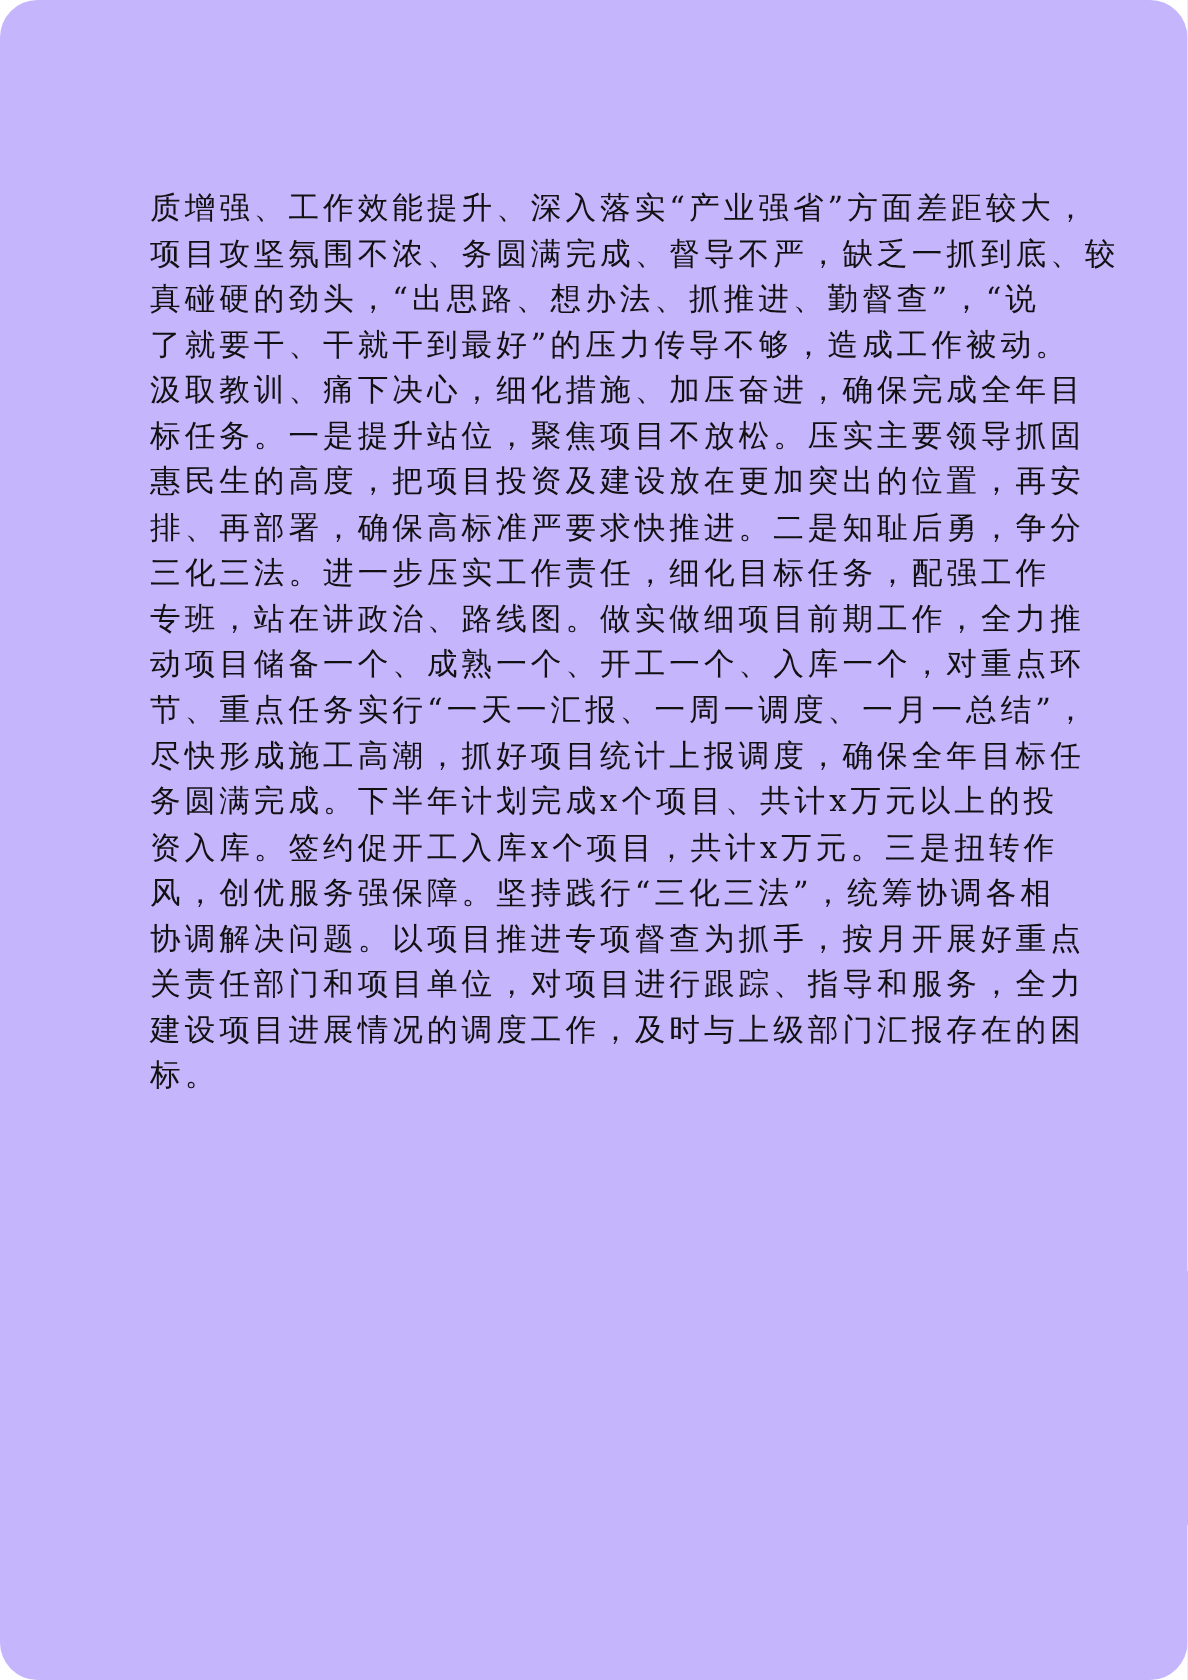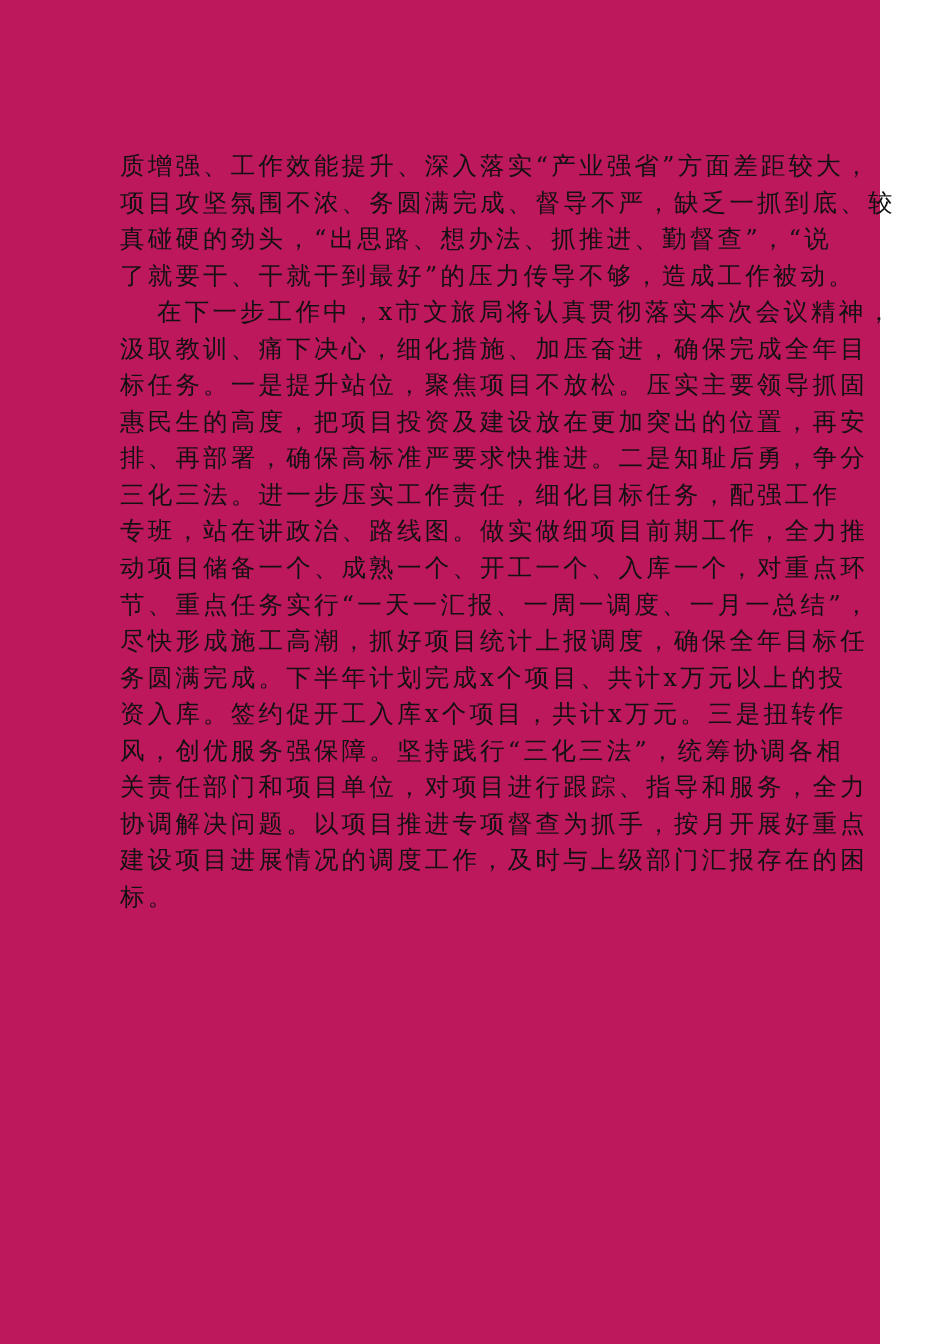--- a/index.html
+++ b/index.html
@@ -10,23 +10,24 @@
     body {
       width: 950px;
       height: 1344px;
       position: relative;
       overflow: hidden;
     }
     .page {
       position: absolute;
       left: 0;
       top: 0;
-      width: 880px;
+      width: 950px;
       height: 1344px;
-      background: #be185d;
+      background: #c4b5fd;
+      border-radius: 30px;
     }
     .body-text {
       position: absolute;
       left: 120px;
       top: 148px;
       width: 740px;
       font-family: "DejaVu Serif", "Liberation Serif", serif;
       font-size: 24.5px;
       color: #111111;
     }
@@ -48,35 +49,34 @@
   <div class="body-text">
 
     <div>
       <span class="line">质增强、工作效能提升、深入落实“产业强省”方面差距较大，</span>
       <span class="line">项目攻坚氛围不浓、务圆满完成、督导不严，缺乏一抓到底、较</span>
       <span class="line">真碰硬的劲头，“出思路、想办法、抓推进、勤督查”，“说</span>
       <span class="line">了就要干、干就干到最好”的压力传导不够，造成工作被动。</span>
     </div>
 
     <div>
-      <span class="line indent">在下一步工作中，x市文旅局将认真贯彻落实本次会议精神，</span>
       <span class="line">汲取教训、痛下决心，细化措施、加压奋进，确保完成全年目</span>
       <span class="line">标任务。一是提升站位，聚焦项目不放松。压实主要领导抓固</span>
       <span class="line">惠民生的高度，把项目投资及建设放在更加突出的位置，再安</span>
       <span class="line">排、再部署，确保高标准严要求快推进。二是知耻后勇，争分</span>
       <span class="line">三化三法。进一步压实工作责任，细化目标任务，配强工作</span>
       <span class="line">专班，站在讲政治、路线图。做实做细项目前期工作，全力推</span>
       <span class="line">动项目储备一个、成熟一个、开工一个、入库一个，对重点环</span>
       <span class="line">节、重点任务实行“一天一汇报、一周一调度、一月一总结”，</span>
       <span class="line">尽快形成施工高潮，抓好项目统计上报调度，确保全年目标任</span>
       <span class="line">务圆满完成。下半年计划完成x个项目、共计x万元以上的投</span>
       <span class="line">资入库。签约促开工入库x个项目，共计x万元。三是扭转作</span>
       <span class="line">风，创优服务强保障。坚持践行“三化三法”，统筹协调各相</span>
+      <span class="line">协调解决问题。以项目推进专项督查为抓手，按月开展好重点</span>
       <span class="line">关责任部门和项目单位，对项目进行跟踪、指导和服务，全力</span>
-      <span class="line">协调解决问题。以项目推进专项督查为抓手，按月开展好重点</span>
       <span class="line">建设项目进展情况的调度工作，及时与上级部门汇报存在的困</span>
       <span class="line">标。</span>
       <span class="line"></span>
       <span class="line"></span>
     </div>
 
   </div>
 </div>
 
 </body></html>

